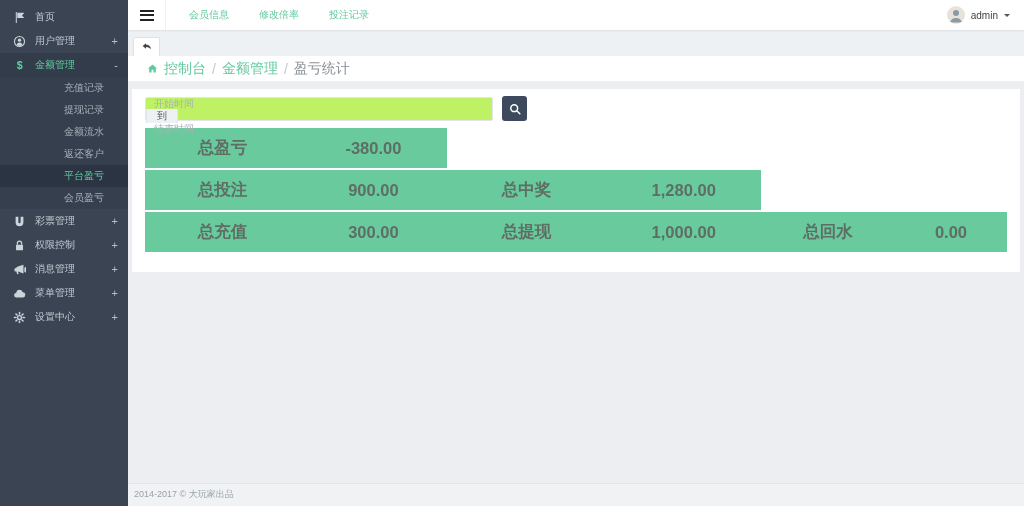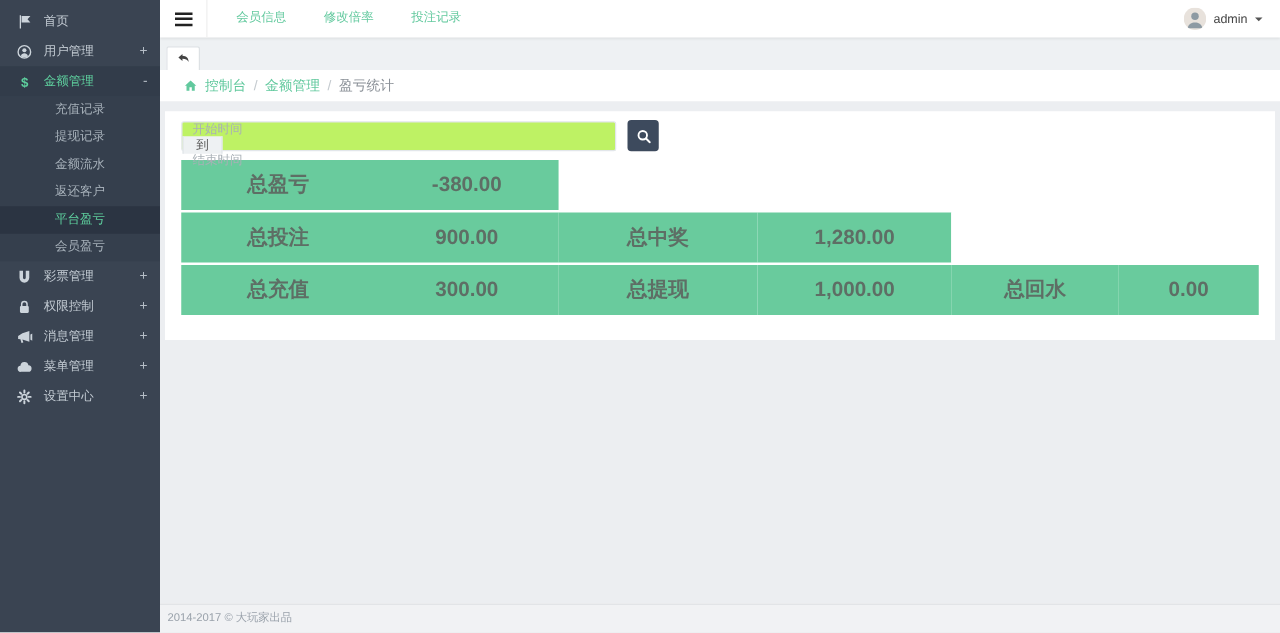--- a/index.html
+++ b/index.html
@@ -17,37 +17,37 @@
   .brand { font-size:12.5px; font-weight:bold; color:#fff; letter-spacing:.4px; }
   .brand .accent { color:#5ecf9e; }
   .side-nav { padding-top:5px; }
   .menu-item { height:24px; display:flex; align-items:center; padding:0 8px 0 13px; color:#c3cbd3; cursor:pointer; }
   .mi-icon { width:13px; height:13px; margin-right:9px; flex:none; color:#ccd4db; }
   .mi-label { font-size:10px; white-space:nowrap; }
   .mi-expand { margin-left:auto; font-size:11px; color:#b6bec7; padding-right:2px; }
   .menu-item.parent-active { background:#323c4a; }
   .menu-item.parent-active .mi-label, .menu-item.parent-active .mi-icon { color:#5ecf9e; }
   .submenu { background:#353f4d; }
-  .submenu-item { height:22px; line-height:22px; padding-left:44px; color:#a7b1ba; font-size:10px; cursor:pointer; white-space:nowrap; }
+  .submenu-item { height:22px; line-height:22px; padding-left:64px; color:#a7b1ba; font-size:10px; cursor:pointer; white-space:nowrap; }
   .submenu-item.active { background:#2b3442; color:#5ecf9e; }
   
   .main { margin-left:128px; height:506px; position:relative; }
   .topbar { height:30px; background:#fff; display:flex; align-items:center; box-shadow:0 1px 2px rgba(0,0,0,.07); position:relative; z-index:4; }
   .hamburger { width:38px; height:30px; display:flex; flex-direction:column; justify-content:center; align-items:center; gap:2.5px; border-right:1px solid #efefef; cursor:pointer; }
   .hamburger span { width:14px; height:2px; background:#222; }
   .topnav { display:flex; margin-left:8px; }
   .topnav-item { padding:0 15px; line-height:30px; color:var(--accent); cursor:pointer; font-size:10px; }
   .topbar-right { margin-left:auto; display:flex; align-items:center; gap:6px; padding-right:14px; cursor:pointer; }
   .avatar { width:18px; height:18px; border-radius:50%; overflow:hidden; flex:none; }
   .username { font-size:10px; color:#444; }
   .caret { width:0; height:0; border:3.5px solid transparent; border-top-color:#555; margin-top:4px; }
   
   .tabstrip { height:26px; background:#eef1f3; padding-left:5px; display:flex; align-items:flex-end; }
   .backtab { width:27px; height:19px; background:#fff; border:1px solid #dde1e4; border-bottom:none; border-radius:2px 2px 0 0; display:flex; align-items:center; justify-content:center; color:#444; cursor:pointer; }
-  .breadcrumb { height:25px; background:#fff; display:flex; align-items:center; padding-left:19px; gap:6px; font-size:11px; }
+  .breadcrumb { height:25px; background:#fff; display:flex; align-items:center; padding-left:19px; gap:6px; font-size:14px; }
   .crumb-home { color:var(--accent); display:inline-flex; }
   .crumb-link { color:var(--accent); cursor:pointer; }
   .crumb-sep { color:#c3c9ce; }
   .crumb-current { color:#8a9097; }
   
   .panel { margin:8px 4px 0; background:#fff; padding:7px 13px 18px; }
   .filter-row { display:flex; align-items:center; }
   .input-group { display:flex; width:348px; height:24px; border:1px solid #e2e6ea; border-radius:2px; background:#bef264;flex-direction:column; }
   .input-group input { border:none; outline:none; flex:1; min-width:0; padding:0 8px; font-size:10px; color:#555; background:transparent; font-family:inherit; }
   .input-group input::placeholder { color:#a9b0b6; }

